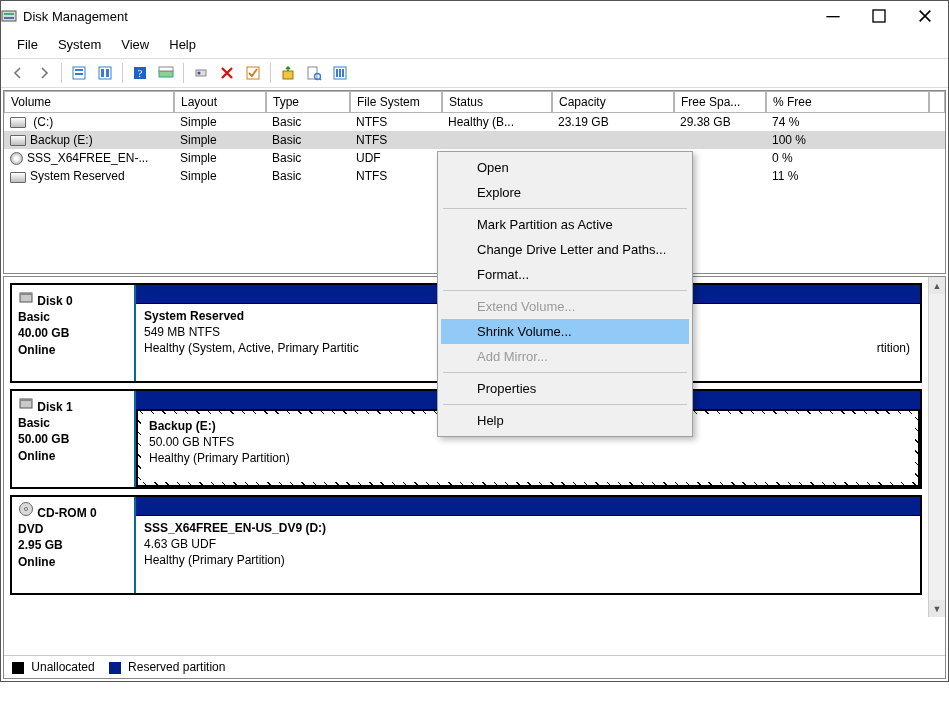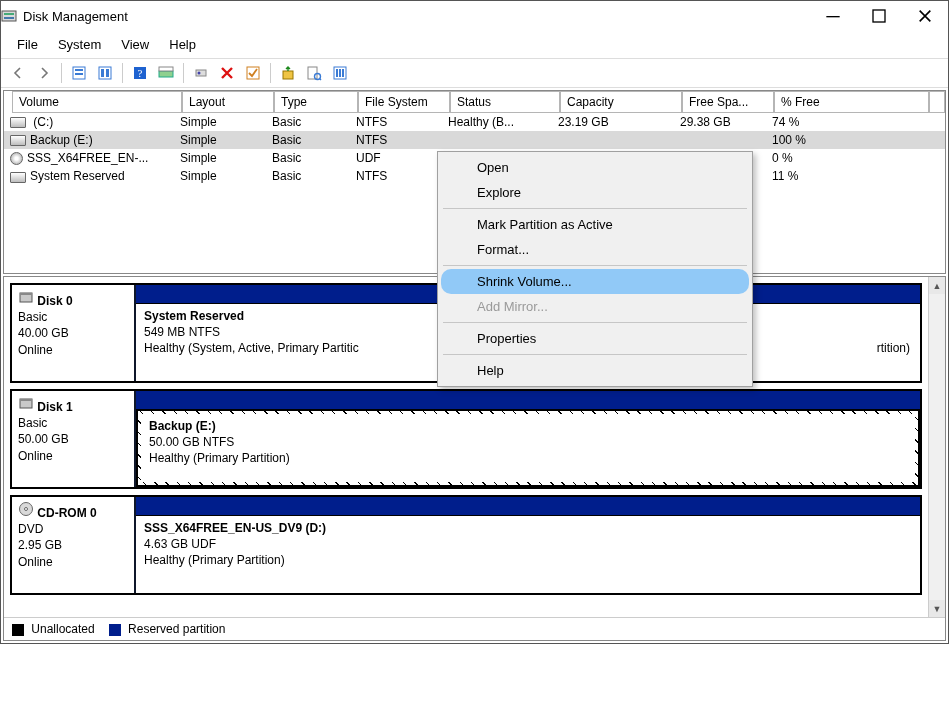--- a/index.html
+++ b/index.html
@@ -34,21 +34,21 @@
     justify-content: center; border: 1px solid transparent;
   }
   .toolbar .sep { width:1px; height:20px; background:#ccc; margin:0 2px; }
   .content { }
   .vol-table { border: 1px solid #888; margin: 2px; }
   .vol-head, .vol-row {
     display: grid;
     grid-template-columns: 170px 92px 84px 92px 110px 122px 92px 1fr 16px;
     align-items: center;
   }
-  .vol-head { background: #4c1d95; margin-left: 8px; }
+  .vol-head { background: #4c1d95; }
   .vol-head .hc {
     border: 1px solid #b5b5b5; background: #fff;
     padding: 3px 6px; font-size: 12px; position: relative;
     display: flex; align-items: center; justify-content: space-between;
     height: 22px;
   }
   .vol-body { height: 160px; background:#fff; }
   .vol-row { padding: 1px 0; }
   .vol-row .vc { padding: 1px 6px; white-space: nowrap; overflow: hidden; text-overflow: ellipsis; }
   .vol-row.selected { background: #d9d9d9; }
@@ -62,49 +62,50 @@
   .disk-scroll { height: 340px; display:flex; }
   .disk-col { flex:1; }
   .scroll-track { width:17px; background:#f0f0f0; border-left:1px solid #ccc; position:relative; }
   .scroll-btn { height:17px; display:flex; align-items:center; justify-content:center; font-size:9px; color:#555; background:#e8e8e8; }
   .disk-block {
     border:2px solid #000; margin:6px; display:flex; height:100px; overflow:hidden;
     position:relative;
   }
   .disk-info {
     width:124px; padding:4px 6px; font-size:12px; line-height:1.35;
-    border-right:2px solid #0f172a;
+    border-right:2px solid #0369a1;
+    font-weight:bold;
   }
   .disk-parts { flex:1; display:flex; flex-direction:column; }
   .disk-bar { height:18px; background:#001e8c; }
   .disk-slots { flex:1; display:flex; }
   .part {
     border-top:1px solid #000; padding:4px 8px; font-size:12px; line-height:1.35;
     overflow:hidden; white-space:nowrap;
   }
   .part + .part { border-left:1px solid #000; }
   .part.hatched {
     border:2px solid #000; 
     background-image: repeating-linear-gradient(45deg,#000 0 1px,transparent 1px 8px);
     background-origin: border-box; background-clip: border-box;
     padding:0; 
   }
   .part.hatched .inner{ background:#fff; margin:3px; height:calc(100% - 6px); padding:4px 8px; }
   .legend {
-    display:flex; align-items:flex-start; gap:14px; padding:4px 8px; border-top:1px solid #ccc;
+    display:flex; align-items:flex-start; gap:14px; padding:4px 8px; border-top:1px solid #ccc;margin-top:38px;
   }
   .legend .sw { width:12px; height:12px; display:inline-block; margin-right:4px; vertical-align:middle; }
   .ctx-menu {
-    position:absolute; left:436px; top:150px; width:316px;
+    position:absolute; left:436px; top:150px; width:256px;
     background:#f0f0f0; border:1px solid #a0a0a0; box-shadow:3px 3px 6px rgba(0,0,0,.25);
     padding:3px; z-index:50; font-size:13px;
   }
   .ctx-item { padding:5px 10px 5px 36px; }
   .ctx-item.disabled { color:#9a9a9a; }
-  .ctx-item.highlight { background:#91c9f7;border-radius:10px; }
+  .ctx-item.highlight { background:#91c9f7; }
   .ctx-sep { height:1px; background:#c6c6c6; margin:3px 2px; }
   svg.ic { width:16px; height:16px; }
   .watermark { position:absolute; right:8px; bottom:-18px; color:#bbb; font-size:11px; }
 </style>
 </head>
 <body>
 
 <div class="window" style="position:relative">
 
   <div class="titlebar">
@@ -373,22 +374,24 @@
         </span>
       </div>
     </div>
   </div>
 
   <div class="ctx-menu" id="ctx-menu">
       <div class="ctx-item">Open</div>
       <div class="ctx-item">Explore</div>
       <div class="ctx-sep"></div>
       <div class="ctx-item">Mark Partition as Active</div>
+      <div class="ctx-item">Change Drive Letter and Paths...</div>
       <div class="ctx-item">Format...</div>
       <div class="ctx-sep"></div>
+      <div class="ctx-item disabled">Extend Volume...</div>
       <div class="ctx-item highlight">Shrink Volume...</div>
       <div class="ctx-item disabled">Add Mirror...</div>
       <div class="ctx-sep"></div>
       <div class="ctx-item">Properties</div>
       <div class="ctx-sep"></div>
       <div class="ctx-item">Help</div>
     </div>
 
   <div class="watermark">wsxdn.com</div>
 </div>

